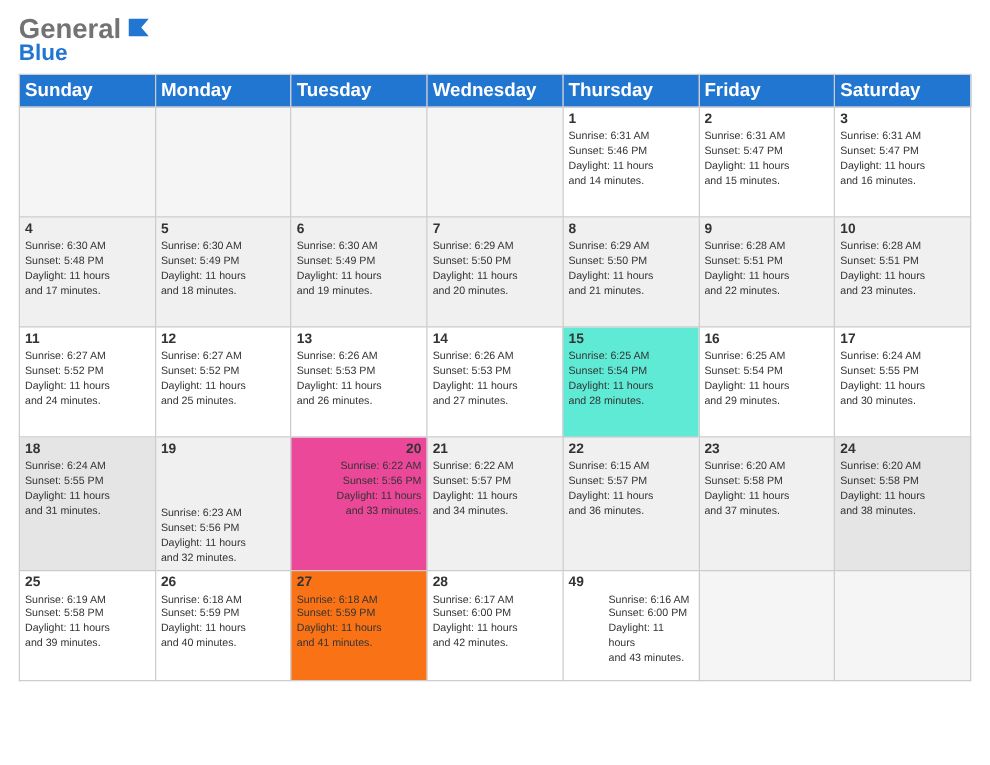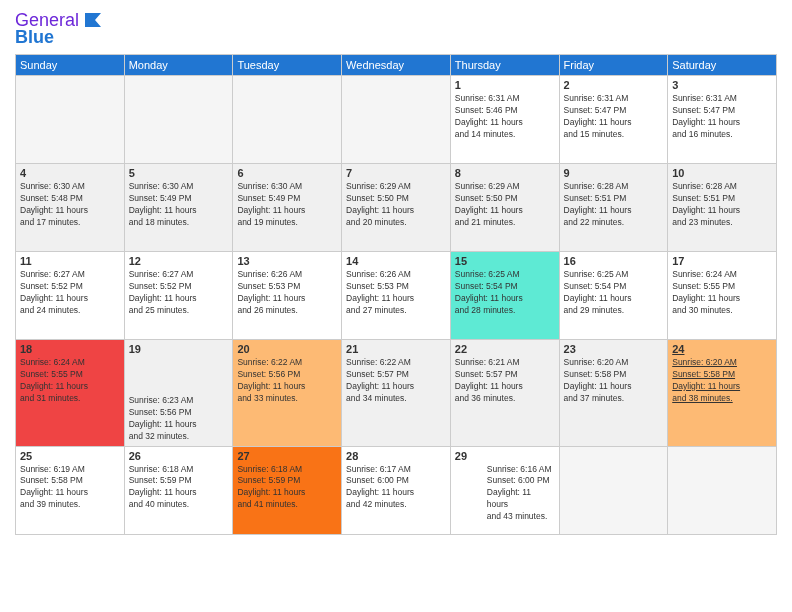--- a/index.html
+++ b/index.html
@@ -38,22 +38,22 @@
       color: #555;
     }
     .calendar {
       width: 100%;
       border-collapse: collapse;
       table-layout: fixed;
     }
     .calendar th {
       background: #2176d2;
       color: #fff;
-      font-size: 11px;
-      font-weight: normal;
+      font-size: 15px;
+      font-weight: bold;
       padding: 4px 4px;
       border: 1px solid #ccc;
       text-align: left;
     }
     .calendar td {
       border: 1px solid #ccc;
       vertical-align: top;
       padding: 3px 4px;
       font-size: 9px;
       color: #333;
@@ -79,21 +79,21 @@
     }
   </style>
 </head>
 <body>
 
 <div class="page">
   <div class="header">
     <div class="logo">
       <div style="display:flex;flex-direction:column;align-items:flex-start;">
         <div style="display:flex;align-items:center;">
-          <span style="font-size:18px;font-weight:normal;color:#6d28d9;">General</span>
+          <span style="font-size:22px;font-weight:bold;color:#737373;">General</span>
           <svg width="22" height="18" viewBox="0 0 22 18" style="margin-left:2px;margin-top:-2px;">
             <polygon points="4,2 20,2 14,9 20,16 4,16" fill="#2176d2"></polygon>
           </svg>
         </div>
         <span style="font-size:18px;font-weight:bold;color:#2176d2;margin-top:-4px;">Blue</span>
       </div>
     </div>
     <div class="title-area">
       <div class="month-title"></div>
       <div class="location"></div>
@@ -236,63 +236,63 @@
           </td>
           <td style="background: rgb(255, 255, 255);">
             <span class="day-num">17</span>
             <div class="day-info" style="white-space: pre-line;">Sunrise: 6:24 AM
 Sunset: 5:55 PM
 Daylight: 11 hours
 and 30 minutes.</div>
           </td>
         </tr>
         <tr>
-          <td style="background: #ef4444;">
+          <td style="background: #e5e5e5;">
             <span class="day-num">18</span>
             <div class="day-info" style="white-space: pre-line;">Sunrise: 6:24 AM
 Sunset: 5:55 PM
 Daylight: 11 hours
 and 31 minutes.</div>
           </td>
           <td style="background: rgb(240, 240, 240);">
             <span class="day-num">19</span>
             <div class="day-info" style="white-space: pre-line; margin-top: 40px;">Sunrise: 6:23 AM
 Sunset: 5:56 PM
 Daylight: 11 hours
 and 32 minutes.</div>
           </td>
-          <td style="background: #fdba74;">
+          <td style="background: #ec4899; text-align: right;">
             <span class="day-num">20</span>
             <div class="day-info" style="white-space: pre-line;">Sunrise: 6:22 AM
 Sunset: 5:56 PM
 Daylight: 11 hours
 and 33 minutes.</div>
           </td>
           <td style="background: rgb(240, 240, 240);">
             <span class="day-num">21</span>
             <div class="day-info" style="white-space: pre-line;">Sunrise: 6:22 AM
 Sunset: 5:57 PM
 Daylight: 11 hours
 and 34 minutes.</div>
           </td>
           <td style="background: rgb(240, 240, 240);">
             <span class="day-num">22</span>
-            <div class="day-info" style="white-space: pre-line;">Sunrise: 6:21 AM
+            <div class="day-info" style="white-space: pre-line;">Sunrise: 6:15 AM
 Sunset: 5:57 PM
 Daylight: 11 hours
 and 36 minutes.</div>
           </td>
           <td style="background: rgb(240, 240, 240);">
             <span class="day-num">23</span>
             <div class="day-info" style="white-space: pre-line;">Sunrise: 6:20 AM
 Sunset: 5:58 PM
 Daylight: 11 hours
 and 37 minutes.</div>
           </td>
-          <td style="background: #fdba74; text-decoration: underline;">
+          <td style="background: #e5e5e5;">
             <span class="day-num">24</span>
             <div class="day-info" style="white-space: pre-line;">Sunrise: 6:20 AM
 Sunset: 5:58 PM
 Daylight: 11 hours
 and 38 minutes.</div>
           </td>
         </tr>
         <tr>
           <td style="background: rgb(255, 255, 255);">
             <span class="day-num">25</span>
@@ -316,21 +316,21 @@
 and 41 minutes.</div>
           </td>
           <td style="background: rgb(255, 255, 255);">
             <span class="day-num">28</span>
             <div class="day-info" style="white-space: pre-line;">Sunrise: 6:17 AM
 Sunset: 6:00 PM
 Daylight: 11 hours
 and 42 minutes.</div>
           </td>
           <td style="background: rgb(255, 255, 255);">
-            <span class="day-num">29</span>
+            <span class="day-num">49</span>
             <div class="day-info" style="white-space: pre-line; margin-left: 32px;">Sunrise: 6:16 AM
 Sunset: 6:00 PM
 Daylight: 11 hours
 and 43 minutes.</div>
           </td>
           <td class="empty" style="background: rgb(245, 245, 245);"></td>
           <td class="empty" style="background: rgb(245, 245, 245);"></td>
         </tr>
       </tbody>
   </table>

